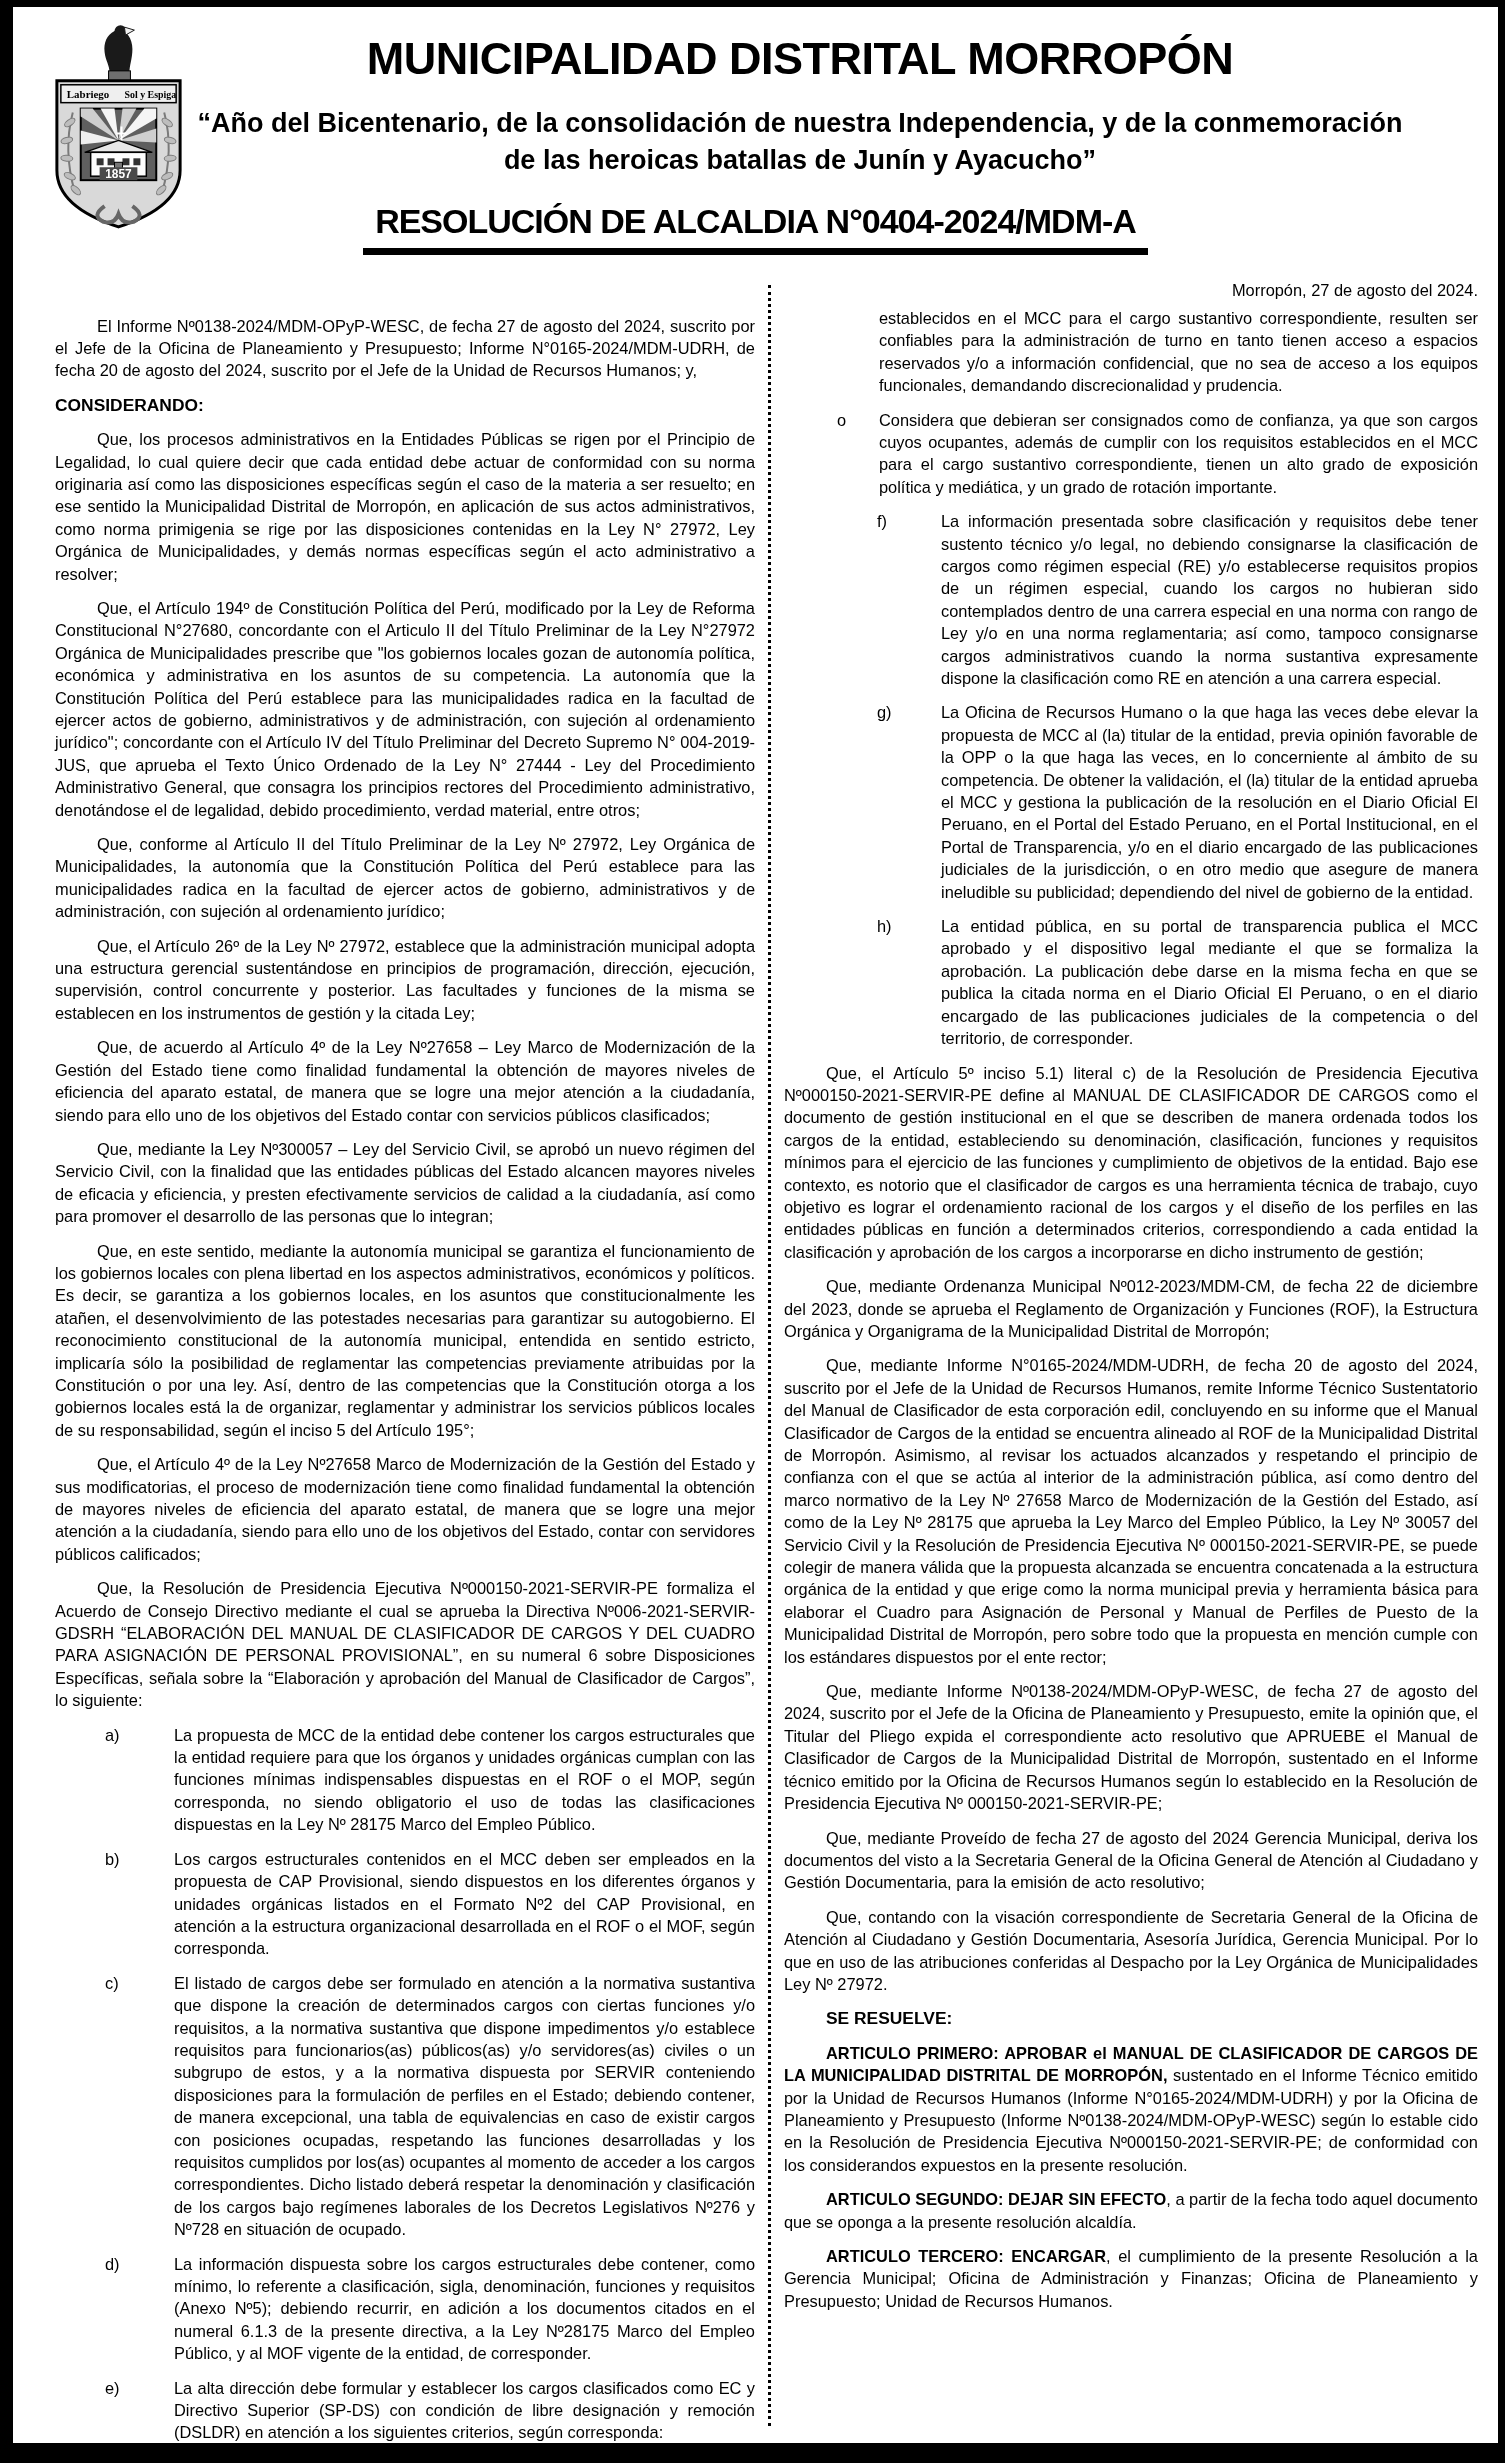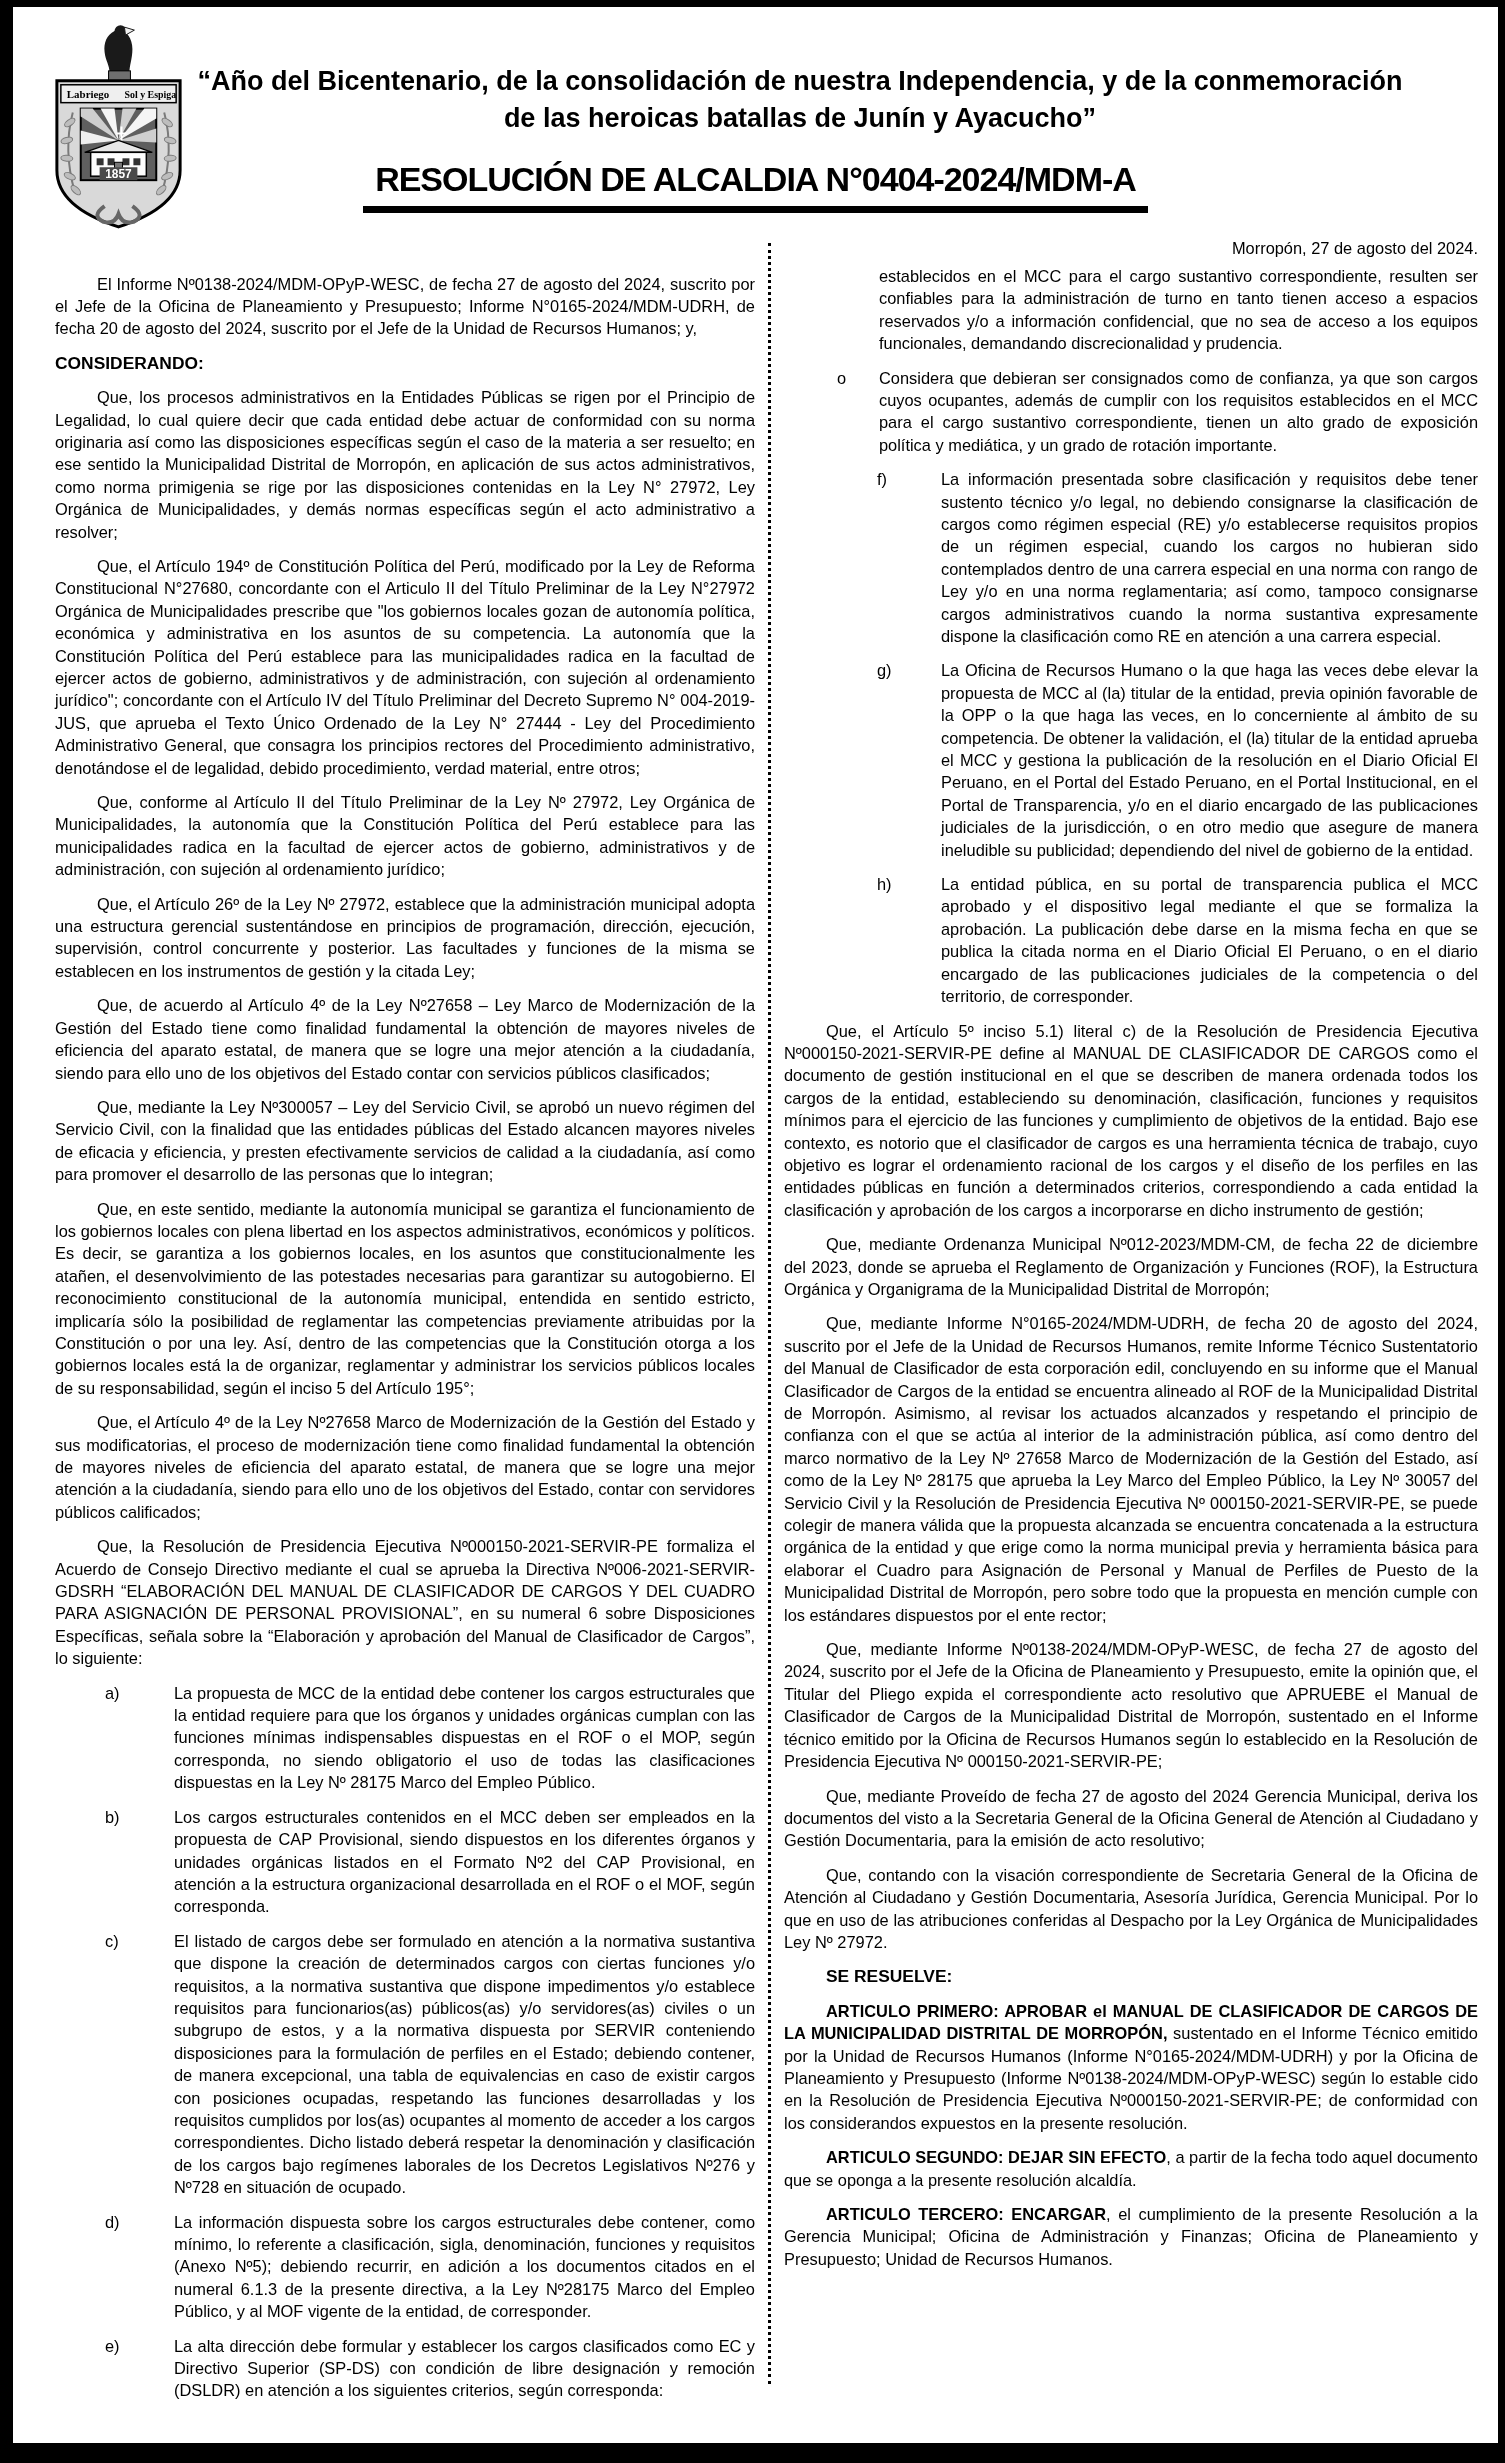--- a/index.html
+++ b/index.html
@@ -12,21 +12,21 @@
     border-top:7px solid #000;
     border-right:7px solid #000;
     border-bottom:21px solid #000;
     font-family:"Liberation Sans","DejaVu Sans",sans-serif;
     overflow:hidden;
   }
   
   .masthead{position:relative;padding:26px 60px 0 149px;text-align:center;}
   .logo{position:absolute;left:26px;top:14px;width:159px;height:214px;}
   .doc-title{font-size:45px;font-weight:bold;letter-spacing:-0.5px;}
-  .motto{margin-top:30px;font-size:27px;font-weight:bold;line-height:1.38;}
+  .motto{margin-top:20px;font-size:27px;font-weight:bold;line-height:1.38;}
   .res-line{text-align:center;margin-top:22px;}
   .res-title{
     display:inline-block;font-size:34px;font-weight:bold;letter-spacing:-1px;
     border-bottom:7px solid #000;padding:0 12px 7px;
   }
   
   .columns{display:flex;align-items:stretch;padding:24px 20px 0 42px;}
   .col{font-size:16.4px;line-height:22.4px;text-align:justify;}
   .col-left{width:700px;padding-top:36px;}
   .col-divider{width:0;border-left:3px dotted #000;margin:6px 13px 30px 13px;}
@@ -111,20 +111,21 @@
             <ellipse cx="132" cy="120" rx="6" ry="3" transform="rotate(15 132 120)"></ellipse>
             <ellipse cx="132" cy="138" rx="6" ry="3" transform="rotate(-5 132 138)"></ellipse>
             <ellipse cx="129" cy="156" rx="6" ry="3" transform="rotate(-25 129 156)"></ellipse>
             <ellipse cx="123" cy="170" rx="6" ry="3" transform="rotate(-45 123 170)"></ellipse>
           </g>
 
           <path d="M66 186 q-14 10 -1 16 q11 3 15 -8 q4 11 15 8 q13 -6 -1 -16" fill="none" stroke="#666" stroke-width="4"></path>
         </g>
       </svg>
     </div>
+    <div class="doc-title">MUNICIPALIDAD DISTRITAL MORROPÓN</div>
     <div class="motto">
       <div>“Año del Bicentenario, de la consolidación de nuestra Independencia, y de la conmemoración</div>
       <div>de las heroicas batallas de Junín y Ayacucho”</div>
     </div>
   </div>
 
   <div class="res-line">
     <span class="res-title">RESOLUCIÓN DE ALCALDIA N°0404-2024/MDM-A</span>
   </div>
 

